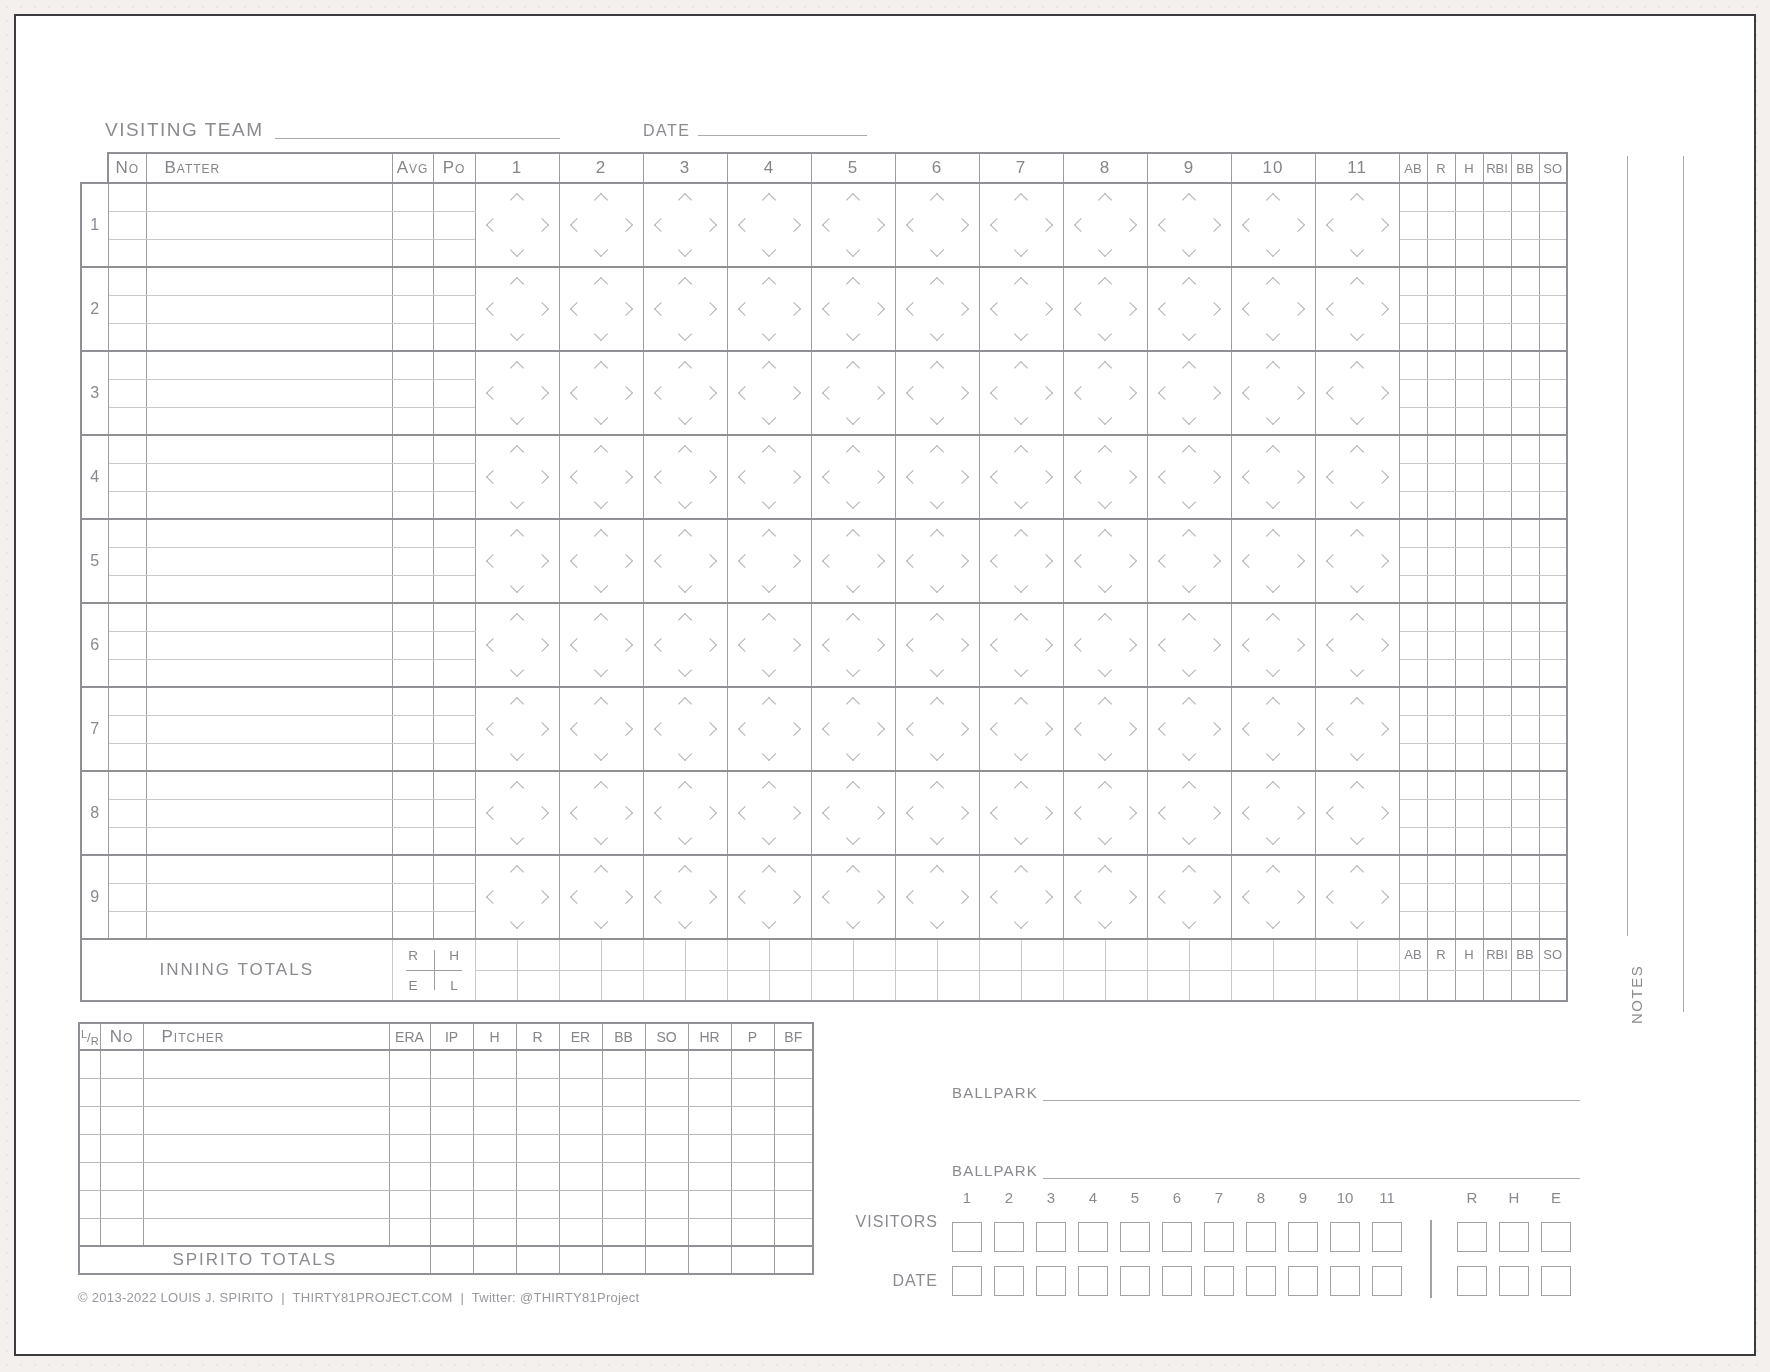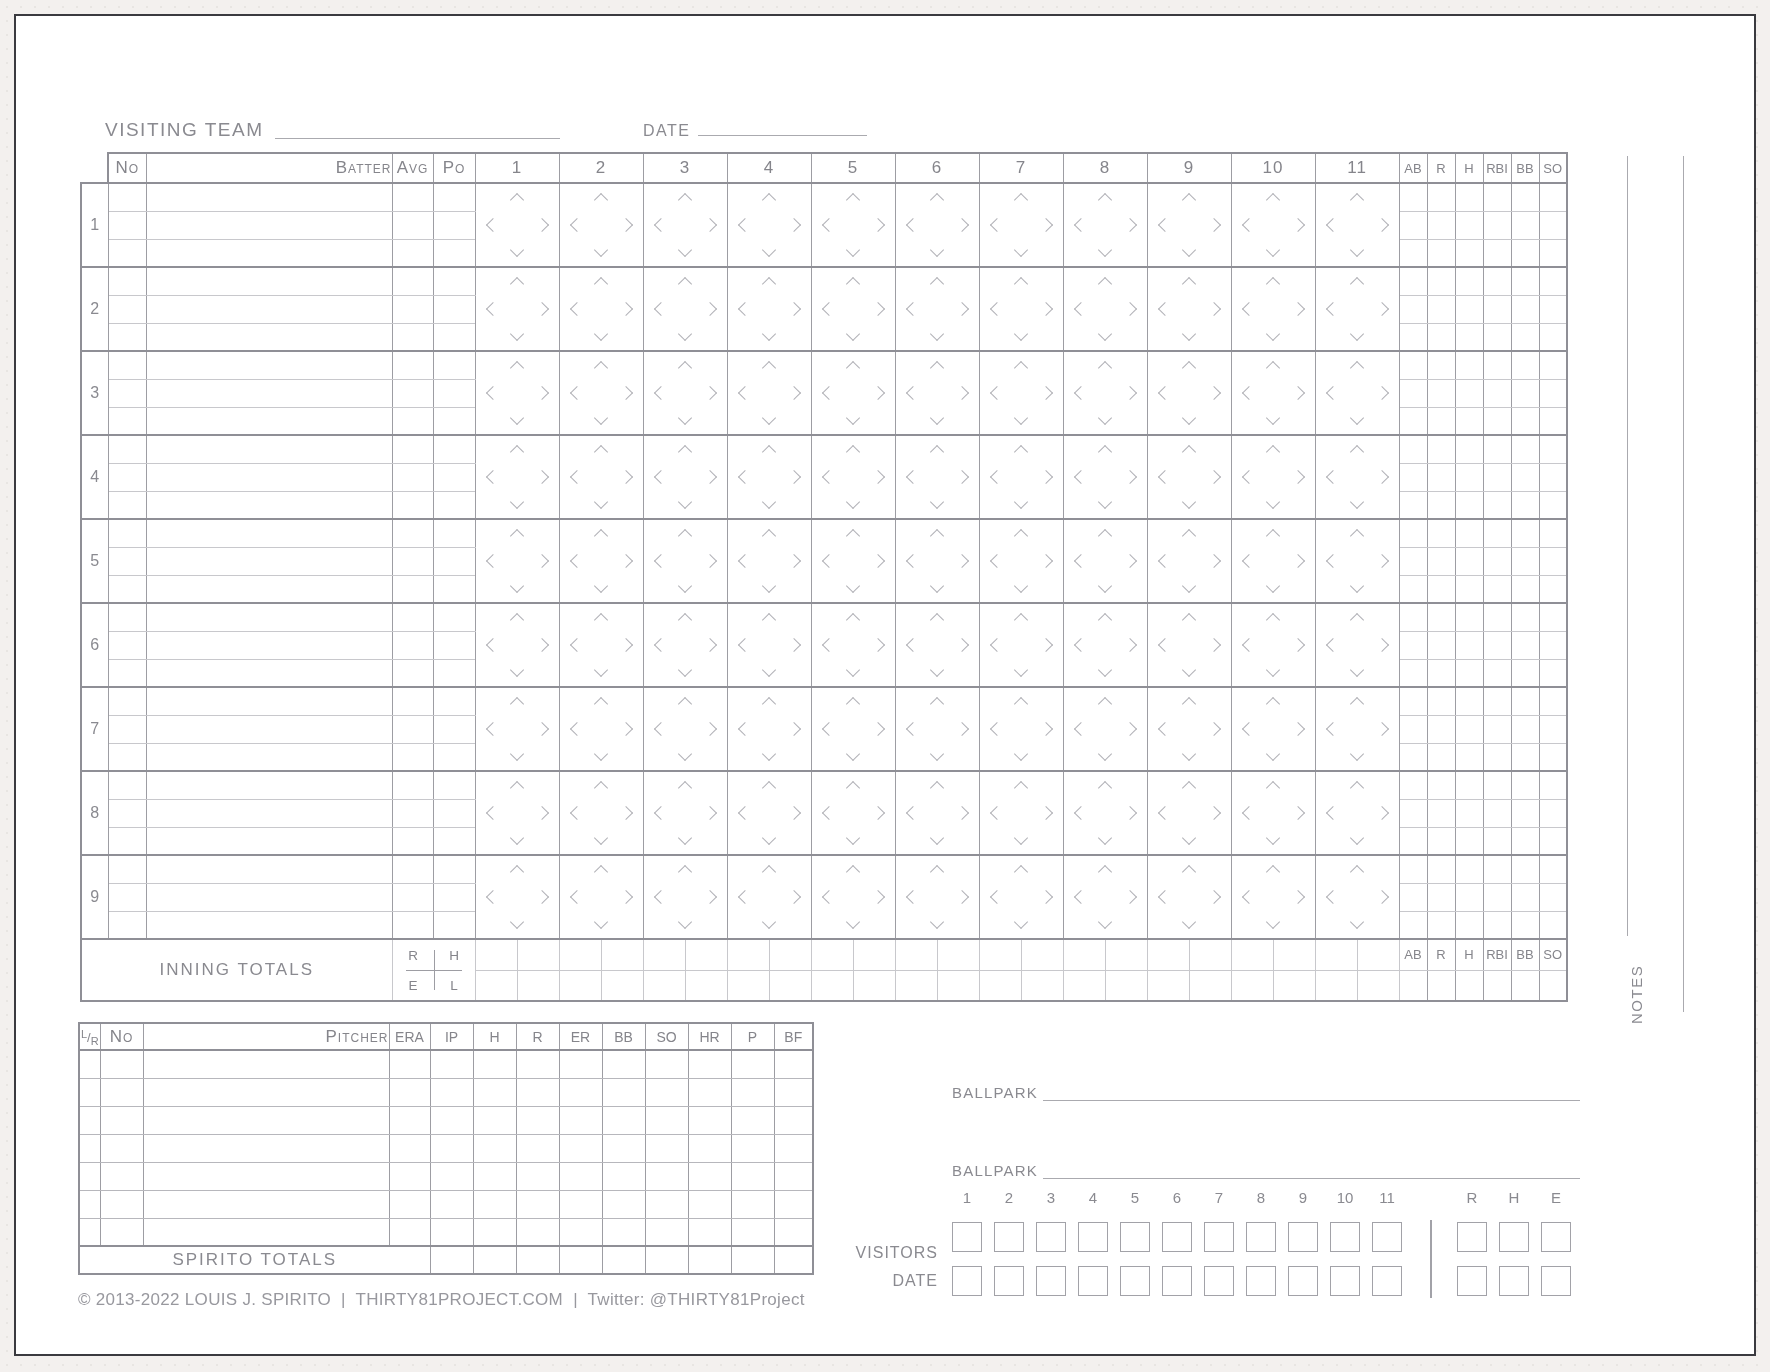--- a/index.html
+++ b/index.html
@@ -11,41 +11,41 @@
   .page{position:absolute;left:14px;top:14px;width:1742px;height:1342px;box-sizing:border-box;
     background:var(--page-background,#fff);border:2px solid var(--page-border,#3a3a3f);}
 
   .biglabel{position:absolute;color:var(--ink,#8a8a90);white-space:nowrap;}
   .vt{left:89px;top:103px;font-size:19px;letter-spacing:1.5px;}
   .date{left:627px;top:106px;font-size:16px;letter-spacing:1.5px;}
   .rule{position:absolute;border-top:1.5px solid #aaaaaf;}
   .vline{position:absolute;border-left:1.5px solid #aaaaaf;}
   .notes-label{position:absolute;left:1612px;top:1008px;transform-origin:0 0;transform:rotate(-90deg);
     font-size:15px;letter-spacing:1.5px;color:var(--ink,#8a8a90);}
-  .copyright{position:absolute;left:62px;top:1274px;font-size:17px;letter-spacing:.3px;color:#98989e;white-space:pre;}
+  .copyright{position:absolute;left:62px;top:1274px;font-size:13px;letter-spacing:.3px;color:#98989e;white-space:pre;}
   .gi-label{position:absolute;font-size:15px;letter-spacing:1.2px;color:var(--ink,#8a8a90);}
 
   table{border-collapse:collapse;table-layout:fixed;color:var(--ink,#8a8a90);}
   th,td{padding:0;}
   .batting{position:absolute;left:64px;top:136px;width:1486px;}
   .pitching{position:absolute;left:62px;top:1006px;width:734px;}
 
   .batting th,.batting td{border:1px solid var(--line-mid,#9d9da3);}
   .batting td{border-top-color:var(--line-light,#c8c8cc);border-bottom-color:var(--line-light,#c8c8cc);}
   .batting thead th{border-top:2px solid var(--line-strong,#8f8f96);border-bottom:2px solid var(--line-strong,#8f8f96);
     font-weight:normal;color:var(--header-ink,#85858b);}
   .batting thead th.ghost{border:none;}
   .batting tbody.slot tr:first-child td{border-top:2px solid var(--line-strong,#8f8f96);}
   .batting tbody.totals tr:first-child td{border-top:2px solid var(--line-strong,#8f8f96);}
   .edge-l{border-left:2px solid var(--line-strong,#8f8f96) !important;}
   .edge-r{border-right:2px solid var(--line-strong,#8f8f96) !important;}
   .edge-b{border-bottom:2px solid var(--line-strong,#8f8f96) !important;}
 
   .sc{font-variant:small-caps;font-size:17px;letter-spacing:1px;text-align:center;}
-  .al{text-align:right;padding-left:24px;}
+  .al{text-align:left;padding-left:18px;}
   .inn-h{font-size:17px;letter-spacing:1px;text-align:center;}
   .stat-h{font-size:13px;text-align:center;}
   .rownum{text-align:center;font-size:16px;color:var(--ink,#8a8a90);vertical-align:middle;}
 
   .inning{position:relative;}
   .diamond{position:absolute;inset:0;}
   .chev{position:absolute;width:9px;height:9px;border:0 solid var(--chevron,#b2b2b7);}
   .chev.up{left:50%;top:11px;transform:translateX(-50%) rotate(45deg);border-top-width:1.5px;border-left-width:1.5px;}
   .chev.down{left:50%;bottom:11px;transform:translateX(-50%) rotate(45deg);border-bottom-width:1.5px;border-right-width:1.5px;}
   .chev.left{top:50%;left:12px;transform:translateY(-50%) rotate(45deg);border-left-width:1.5px;border-bottom-width:1.5px;}
@@ -1546,21 +1546,21 @@
         <div class="ls-h" style="left:168px">5</div>
         <div class="ls-h" style="left:210px">6</div>
         <div class="ls-h" style="left:252px">7</div>
         <div class="ls-h" style="left:294px">8</div>
         <div class="ls-h" style="left:336px">9</div>
         <div class="ls-h" style="left:378px">10</div>
         <div class="ls-h" style="left:420px">11</div>
         <div class="ls-h" style="left:505px">R</div>
         <div class="ls-h" style="left:547px">H</div>
         <div class="ls-h" style="left:589px">E</div>
-        <div class="ls-team" style="top:50px">VISITORS</div>
+        <div class="ls-team" style="top:19px">VISITORS</div>
         <div class="ls-box" style="left:0px;top:34px"></div>
         <div class="ls-box" style="left:42px;top:34px"></div>
         <div class="ls-box" style="left:84px;top:34px"></div>
         <div class="ls-box" style="left:126px;top:34px"></div>
         <div class="ls-box" style="left:168px;top:34px"></div>
         <div class="ls-box" style="left:210px;top:34px"></div>
         <div class="ls-box" style="left:252px;top:34px"></div>
         <div class="ls-box" style="left:294px;top:34px"></div>
         <div class="ls-box" style="left:336px;top:34px"></div>
         <div class="ls-box" style="left:378px;top:34px"></div>

